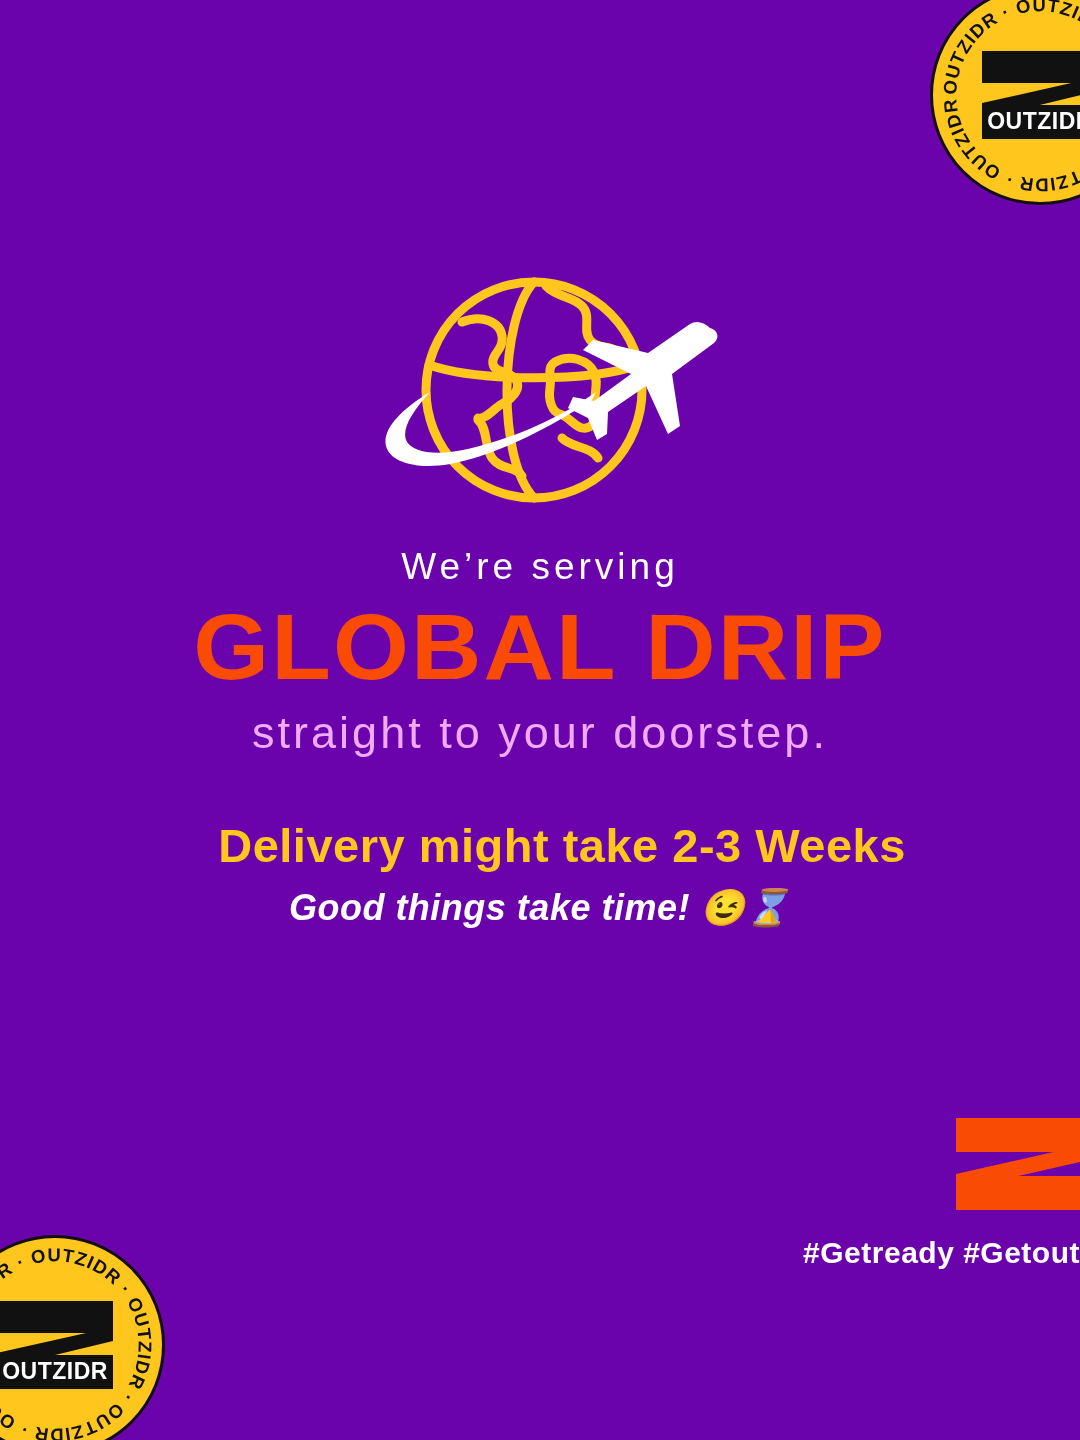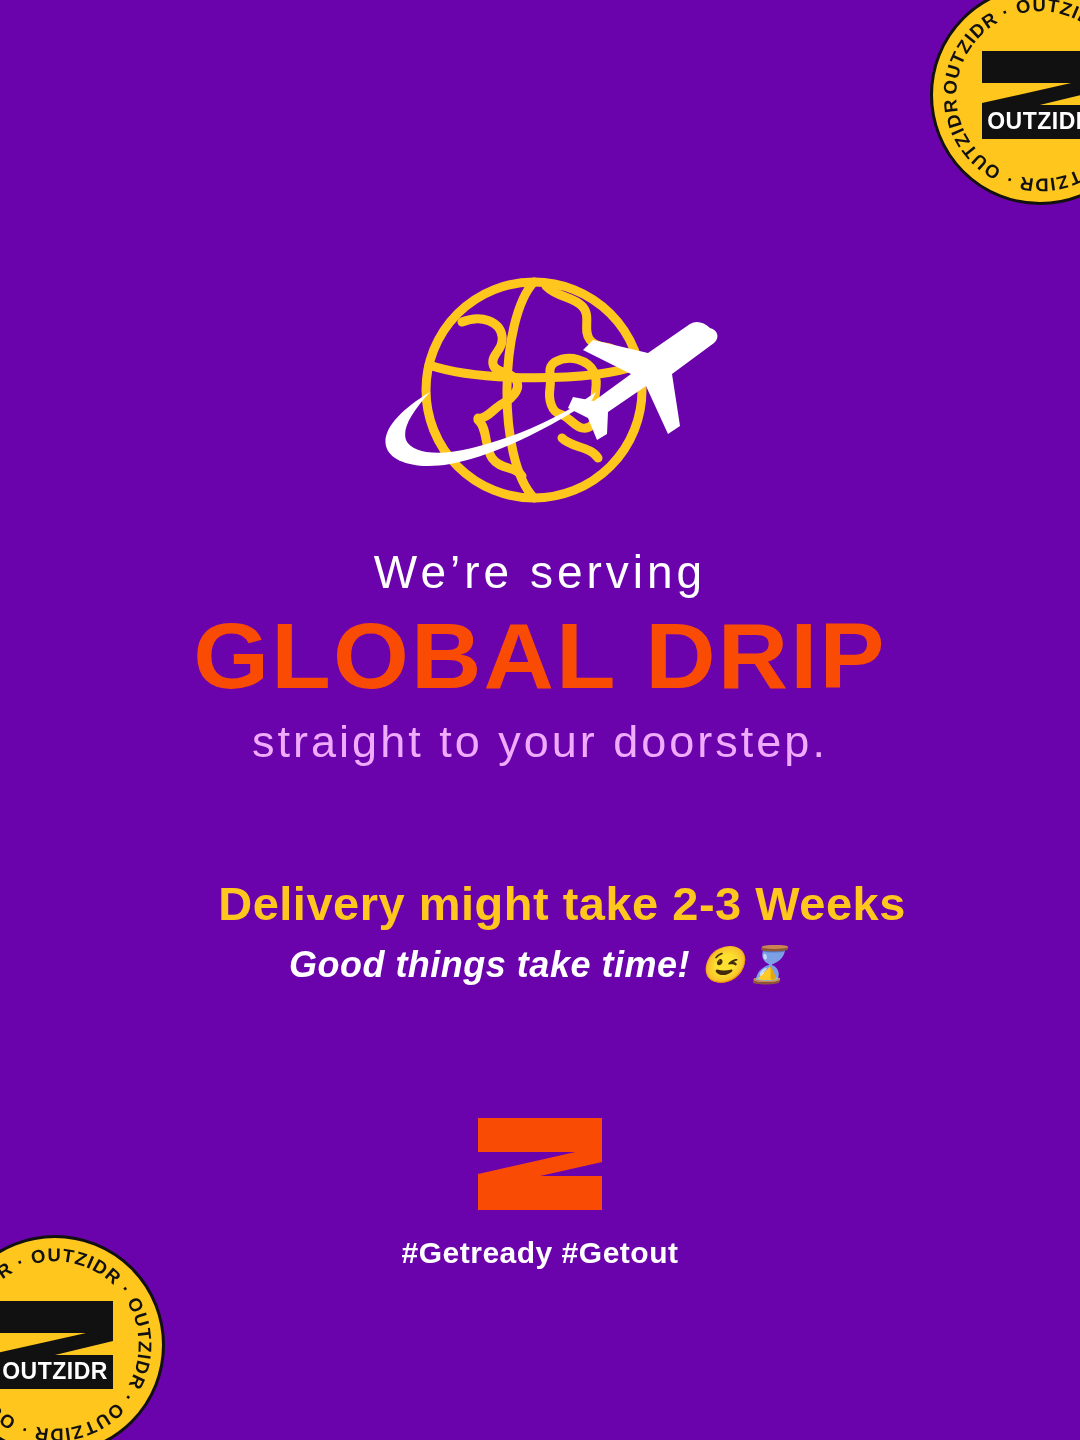--- a/index.html
+++ b/index.html
@@ -62,21 +62,21 @@
   
   #copy {
     position: absolute;
     left: 0;
     top: 548px;
     width: 1080px;
     text-align: center;
   }
   .line-serving {
     color: #ffffff;
-    font-size: 46px;
+    font-size: 37px;
     font-weight: 300;
     letter-spacing: 4px;
     line-height: 1.05;
   }
   .line-global {
     color: #FA4B05;
     font-size: 92px;
     font-weight: bold;
     letter-spacing: 2px;
     line-height: 1.0;
@@ -89,41 +89,41 @@
     font-weight: 300;
     letter-spacing: 3px;
     line-height: 1.05;
     margin-top: 16px;
   }
   .line-delivery {
     color: #FFC61E;
     font-size: 47px;
     font-weight: bold;
     letter-spacing: 0.5px;
-    margin-top: 112px;
+    margin-top: 64px;
     line-height: 1.1;
     padding-left: 44px;
   }
   .line-goodthings {
     color: #ffffff;
     font-size: 36px;
     font-weight: bold;
     font-style: italic;
     letter-spacing: 0.5px;
     margin-top: 14px;
     line-height: 1.2;
   }
 
   
   #footer {
     position: absolute;
     left: 0;
     top: 1118px;
     width: 1080px;
-    text-align: center;
+    text-align: right;
   }
   #z-logo { display: inline-block; width: 124px; }
   #z-logo svg { display: block; width: 100%; }
   .hashtags {
     color: #ffffff;
     font-size: 30px;
     font-weight: bold;
     letter-spacing: 0.5px;
     margin-top: 18px;
   }

